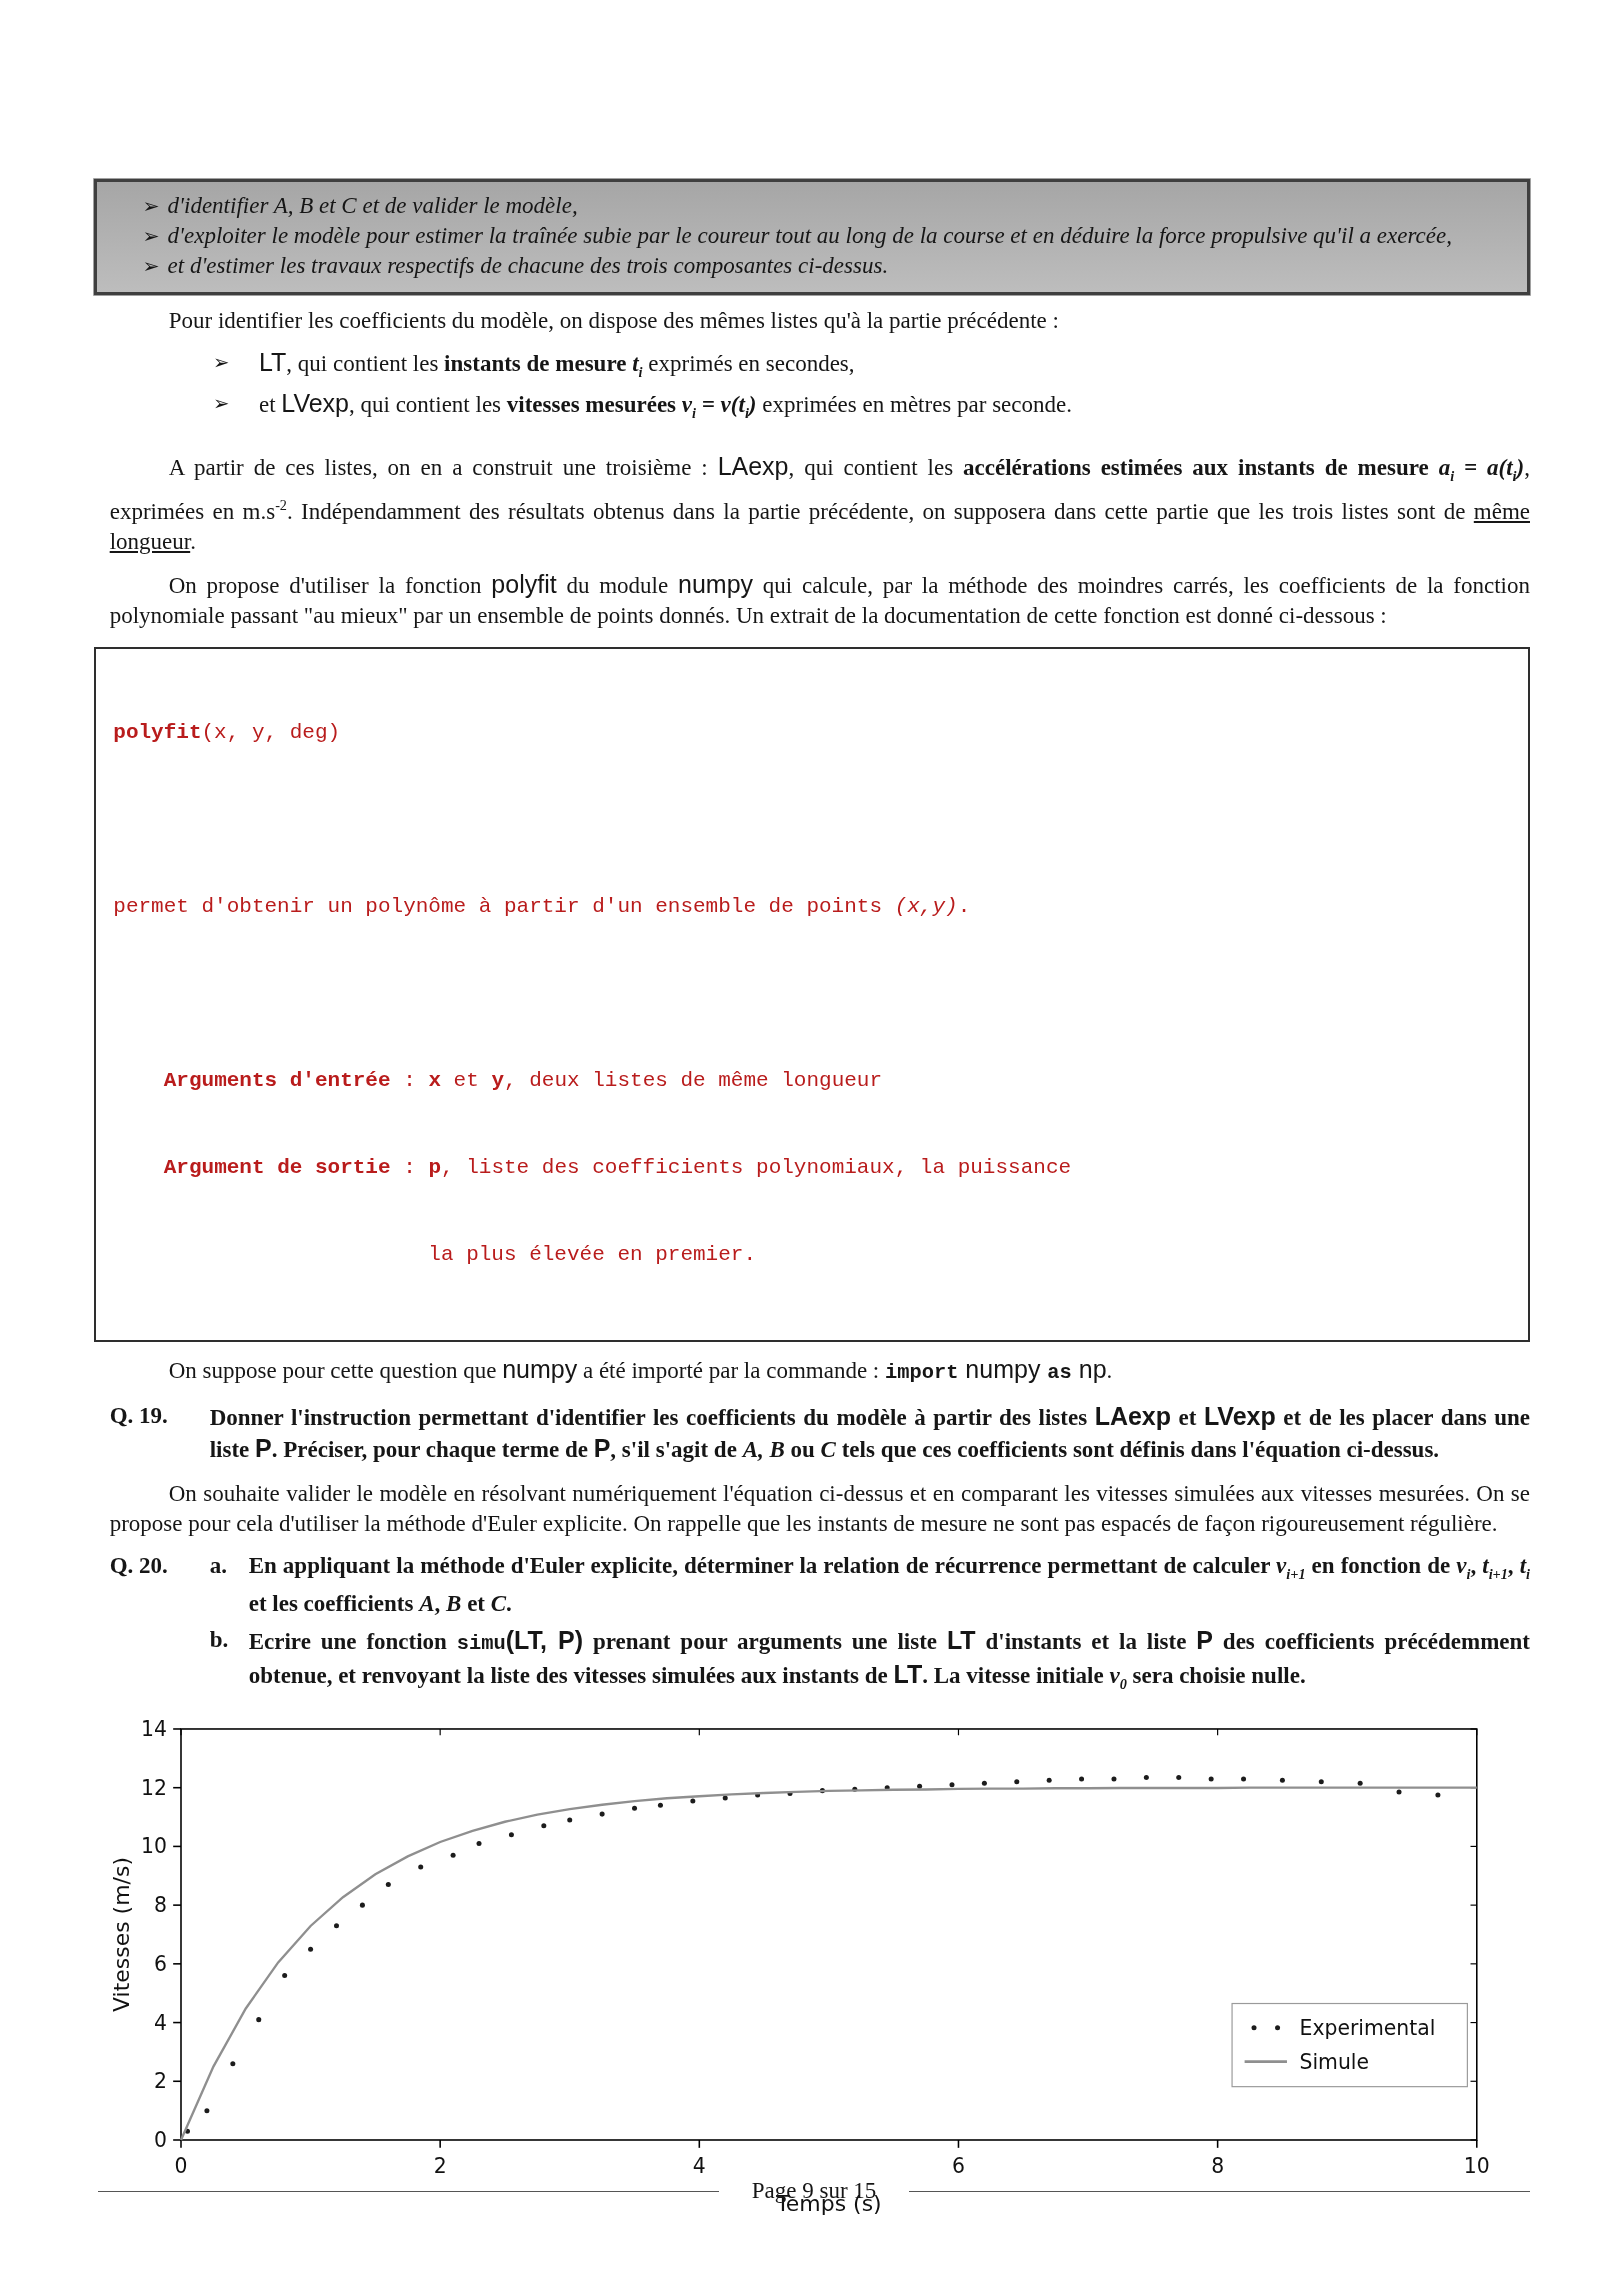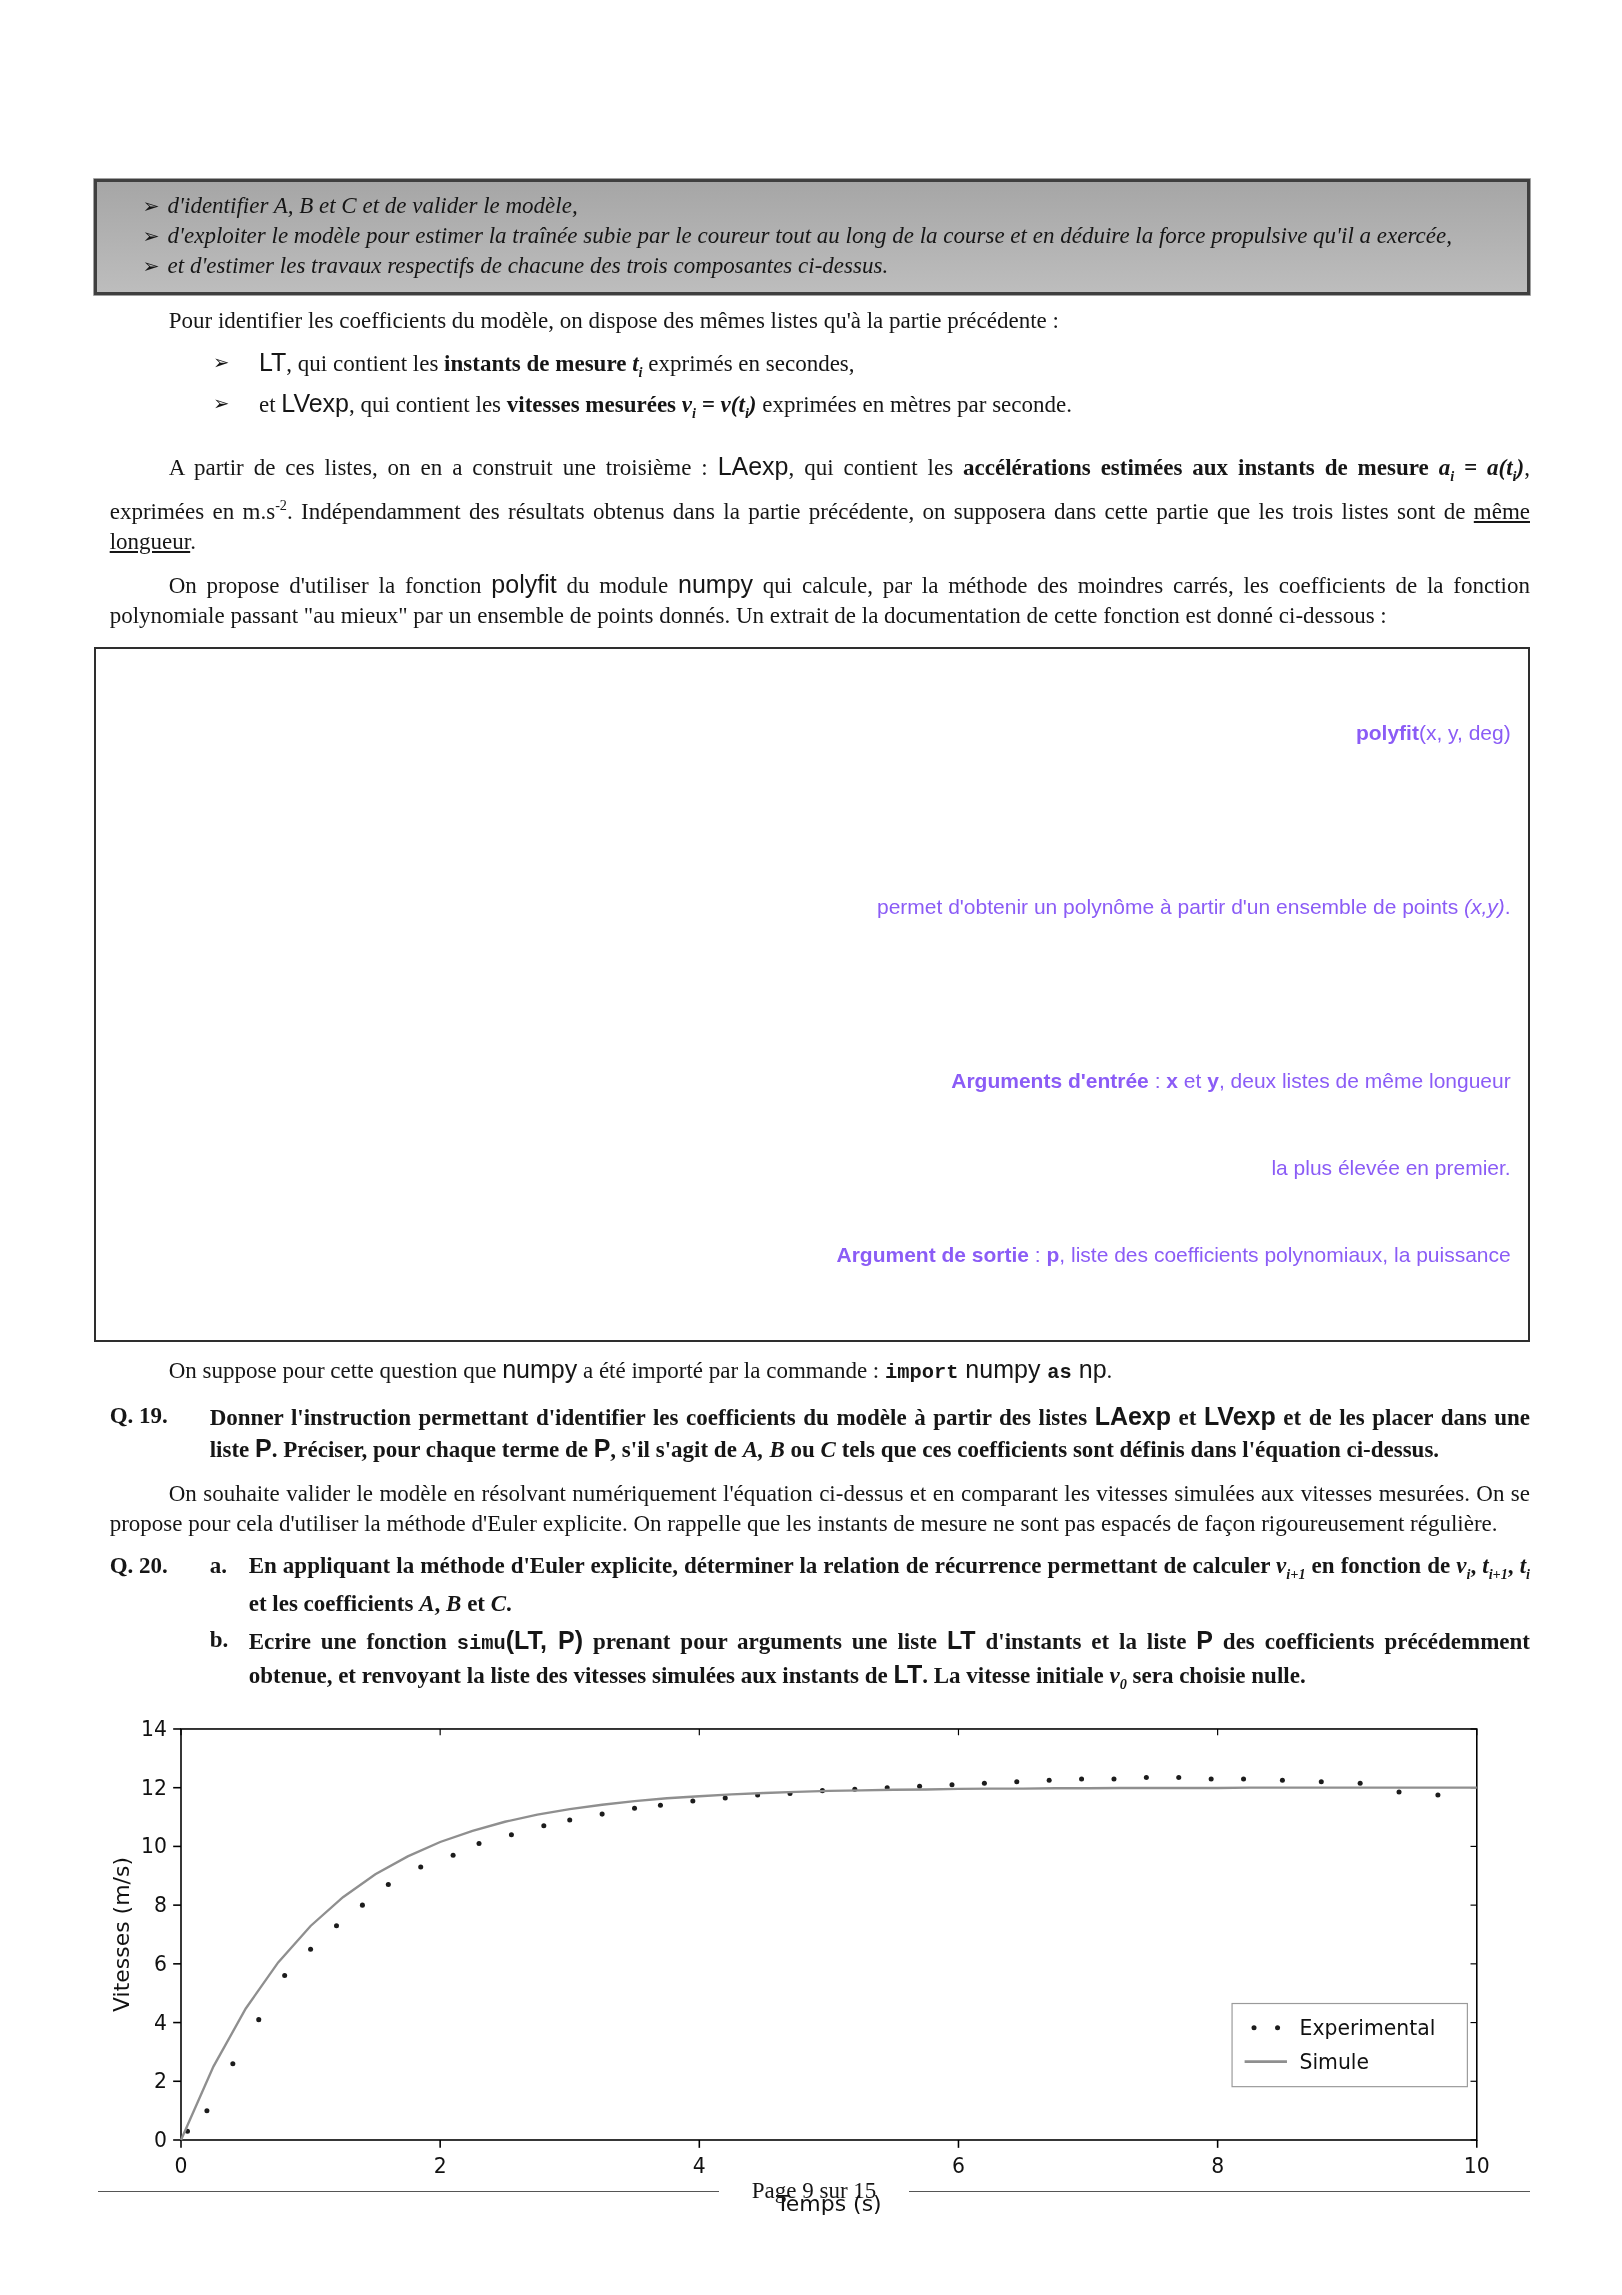--- a/index.html
+++ b/index.html
@@ -30,22 +30,22 @@
   .m  { font-family:Liberation Sans, sans-serif; font-size:25px; }
   .mb { font-family:"Liberation Mono", monospace; font-size:20.4px; font-weight:bold; }
   .u  { text-decoration:underline; }
   .sub { vertical-align:sub; font-size:0.62em; }
   .sup { vertical-align:super; font-size:0.62em; }
   .cb { font-weight:bold; }
   .ci { font-style:italic; }
 
   
   .code-box { margin:15.7px 0 0 0; border:2.4px solid #2e2e2e; padding:11px 17.3px 12.6px 17.3px;
-              font-family:Liberation Sans, sans-serif; font-size:21px; line-height:29px;
-              white-space:pre; color:#8b5cf6; background:#fff;text-align:right; }
+              font-family:Liberation Mono, monospace; font-size:21px; line-height:29px;
+              white-space:pre; color:#b91c1c; background:#fff; }
 
   
   .qblock { display:flex; margin:12.6px 0 0 15.7px; font-size:23px; line-height:30px;justify-content:flex-end; }
   .q-label { flex:none; width:100px; font-weight:bold; }
   .q-text  { flex:1; text-align:justify; font-weight:bold; }
   .q-sub { display:flex; margin-bottom:6.3px; }
   .q-sub-label { flex:none; width:39px; font-weight:bold; }
   .q-sub-text { flex:1; text-align:justify; font-weight:bold; }
 
   
@@ -96,22 +96,22 @@
   <p class="para tight"><span>A partir de ces listes, on en a construit une troisième : </span><span class="m">LAexp</span><span>, qui contient les </span><span class="b">accélérations estimées aux instants de mesure </span><span class="bi">a</span><span class="bi sub">i</span><span class="bi"> = a(t</span><span class="bi sub">i</span><span class="bi">)</span><span>, exprimées en m.s</span><span class="sup">-2</span><span>. Indépendamment des résultats obtenus dans la partie précédente, on supposera dans cette partie que les trois listes sont de </span><span class="u">même longueur</span><span>.</span></p>
 
   <p class="para" style="margin-top:12.6px"><span>On propose d'utiliser la fonction </span><span class="m">polyfit</span><span> du module </span><span class="m">numpy</span><span> qui calcule, par la méthode des moindres carrés, les coefficients de la fonction polynomiale passant "au mieux" par un ensemble de points donnés. Un extrait de la documentation de cette fonction est donné ci-dessous :</span></p>
 
   <div class="code-box">
     <div><span class="cb">polyfit</span><span>(x, y, deg)</span></div>
     <div>&nbsp;</div>
     <div><span>permet d'obtenir un polynôme à partir d'un ensemble de points </span><span class="ci">(x,y)</span><span>.</span></div>
     <div>&nbsp;</div>
     <div><span>    </span><span class="cb">Arguments d'entrée</span><span> : </span><span class="cb">x</span><span> et </span><span class="cb">y</span><span>, deux listes de même longueur</span></div>
+    <div><span>    </span><span class="cb">Argument de sortie</span><span> : </span><span class="cb">p</span><span>, liste des coefficients polynomiaux, la puissance</span></div>
     <div><span>                         la plus élevée en premier.</span></div>
-    <div><span>    </span><span class="cb">Argument de sortie</span><span> : </span><span class="cb">p</span><span>, liste des coefficients polynomiaux, la puissance</span></div>
   </div>
 
   <p class="para" style="margin-top:12.6px"><span>On suppose pour cette question que </span><span class="m">numpy</span><span> a été importé par la commande : </span><span class="mb">import</span><span class="m"> numpy </span><span class="mb">as</span><span class="m"> np</span><span>.</span></p>
 
   <div class="qblock">
     <div class="q-label">Q. 19.</div>
     <div class="q-text"><span class="b">Donner l'instruction permettant d'identifier les coefficients du modèle à partir des listes </span><span class="m">LAexp</span><span class="b"> et </span><span class="m">LVexp</span><span class="b"> et de les placer dans une liste </span><span class="m">P</span><span class="b">. Préciser, pour chaque terme de </span><span class="m">P</span><span class="b">, s'il s'agit de </span><span class="bi">A, B</span><span class="b"> ou </span><span class="bi">C</span><span class="b"> tels que ces coefficients sont définis dans l'équation ci-dessus.</span></div>
   </div>
 
   <p class="para" style="margin-top:14px">On souhaite valider le modèle en résolvant numériquement l'équation ci-dessus et en comparant les vitesses simulées aux vitesses mesurées. On se propose pour cela d'utiliser la méthode d'Euler explicite. On rappelle que les instants de mesure ne sont pas espacés de façon rigoureusement régulière.</p>

